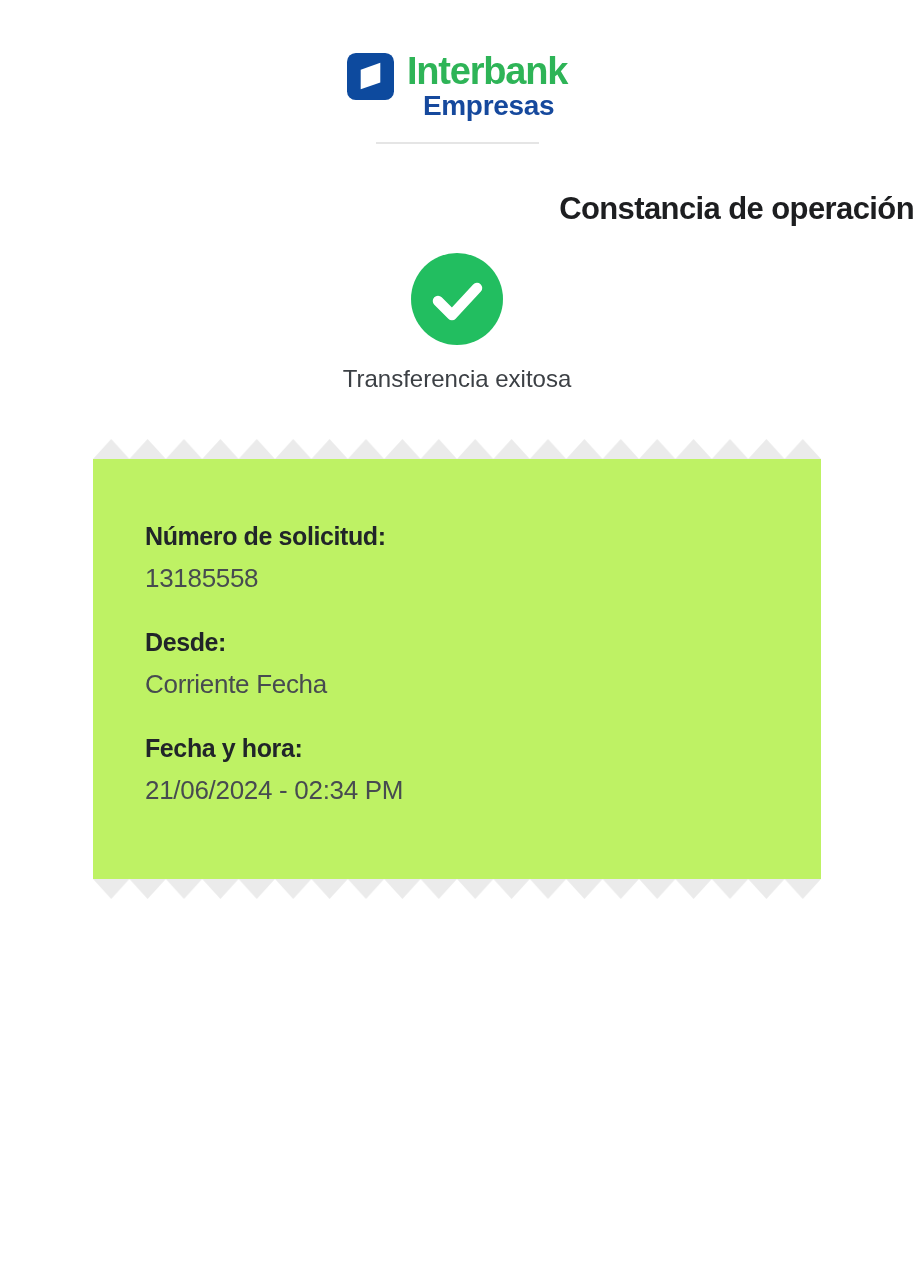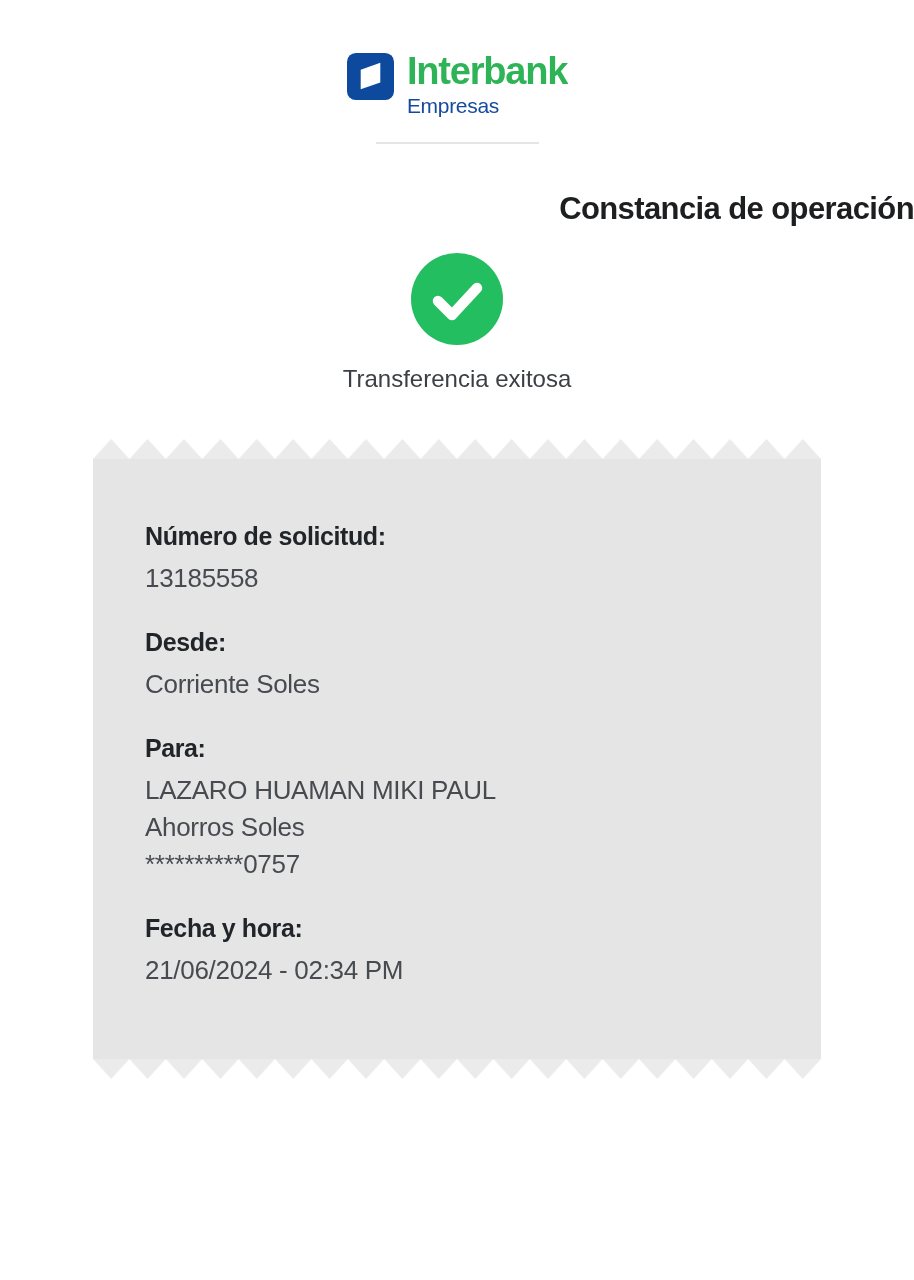--- a/index.html
+++ b/index.html
@@ -23,26 +23,27 @@
   .logo-icon-svg { width: 47px; height: 47px; display: block; margin-top: 3px; }
   .logo-text-col { margin-left: 13px; }
   .brand-name {
     font-size: 38px;
     font-weight: bold;
     letter-spacing: -1.2px;
     color: #2eb457;
     line-height: 42px;
   }
   .brand-sub {
-    font-size: 21px;
-    font-weight: normal;
+    font-size: 28px;
+    font-weight: bold;
     letter-spacing: -0.3px;
     color: #16499d;
     line-height: 26px;
     margin-top: 1px;
+    margin-left: 16px;
   }
   .header-divider {
     width: 163px;
     height: 2px;
     background: #e5e5e5;
     margin: 23px auto 0;
   }
 
   
   .page-title {
@@ -68,21 +69,21 @@
     text-align: center;
     font-size: 35px;
     color: #2eba62;
     line-height: 40px;
   }
 
   
   .receipt { width: 728px; margin: 46px auto 0; }
   .zigzag-svg { display: block; width: 728px; height: 20px; }
   .receipt-body {
-    background: #e5e5e5;
+    background: #bef264;
     padding: 62px 52px 70px 52px;
   }
   .section { margin-bottom: 30px; }
   .section:last-child { margin-bottom: 0; }
   .section-label {
     font-size: 25px;
     font-weight: bold;
     color: #212529;
     letter-spacing: -0.4px;
     line-height: 30px;
@@ -136,29 +137,23 @@
 
     <div class="receipt-body">
 
       <div class="section">
         <div class="section-label">Número de solicitud:</div>
         <div class="section-line">13185558</div>
       </div>
 
       <div class="section">
         <div class="section-label">Desde:</div>
-        <div class="section-line">Corriente Soles</div>
+        <div class="section-line">Corriente Fecha</div>
       </div>
 
-      <div class="section">
-        <div class="section-label">Para:</div>
-        <div class="section-line">LAZARO HUAMAN MIKI PAUL</div>
-        <div class="section-line">Ahorros Soles</div>
-        <div class="section-line">**********0757</div>
-      </div>
 
       <div class="section">
         <div class="section-label">Fecha y hora:</div>
         <div class="section-line">21/06/2024 - 02:34 PM</div>
       </div>
 
     </div>
 
     <svg class="zigzag-svg" viewBox="0 0 728 20" preserveAspectRatio="none" aria-hidden="true">
       <defs>

